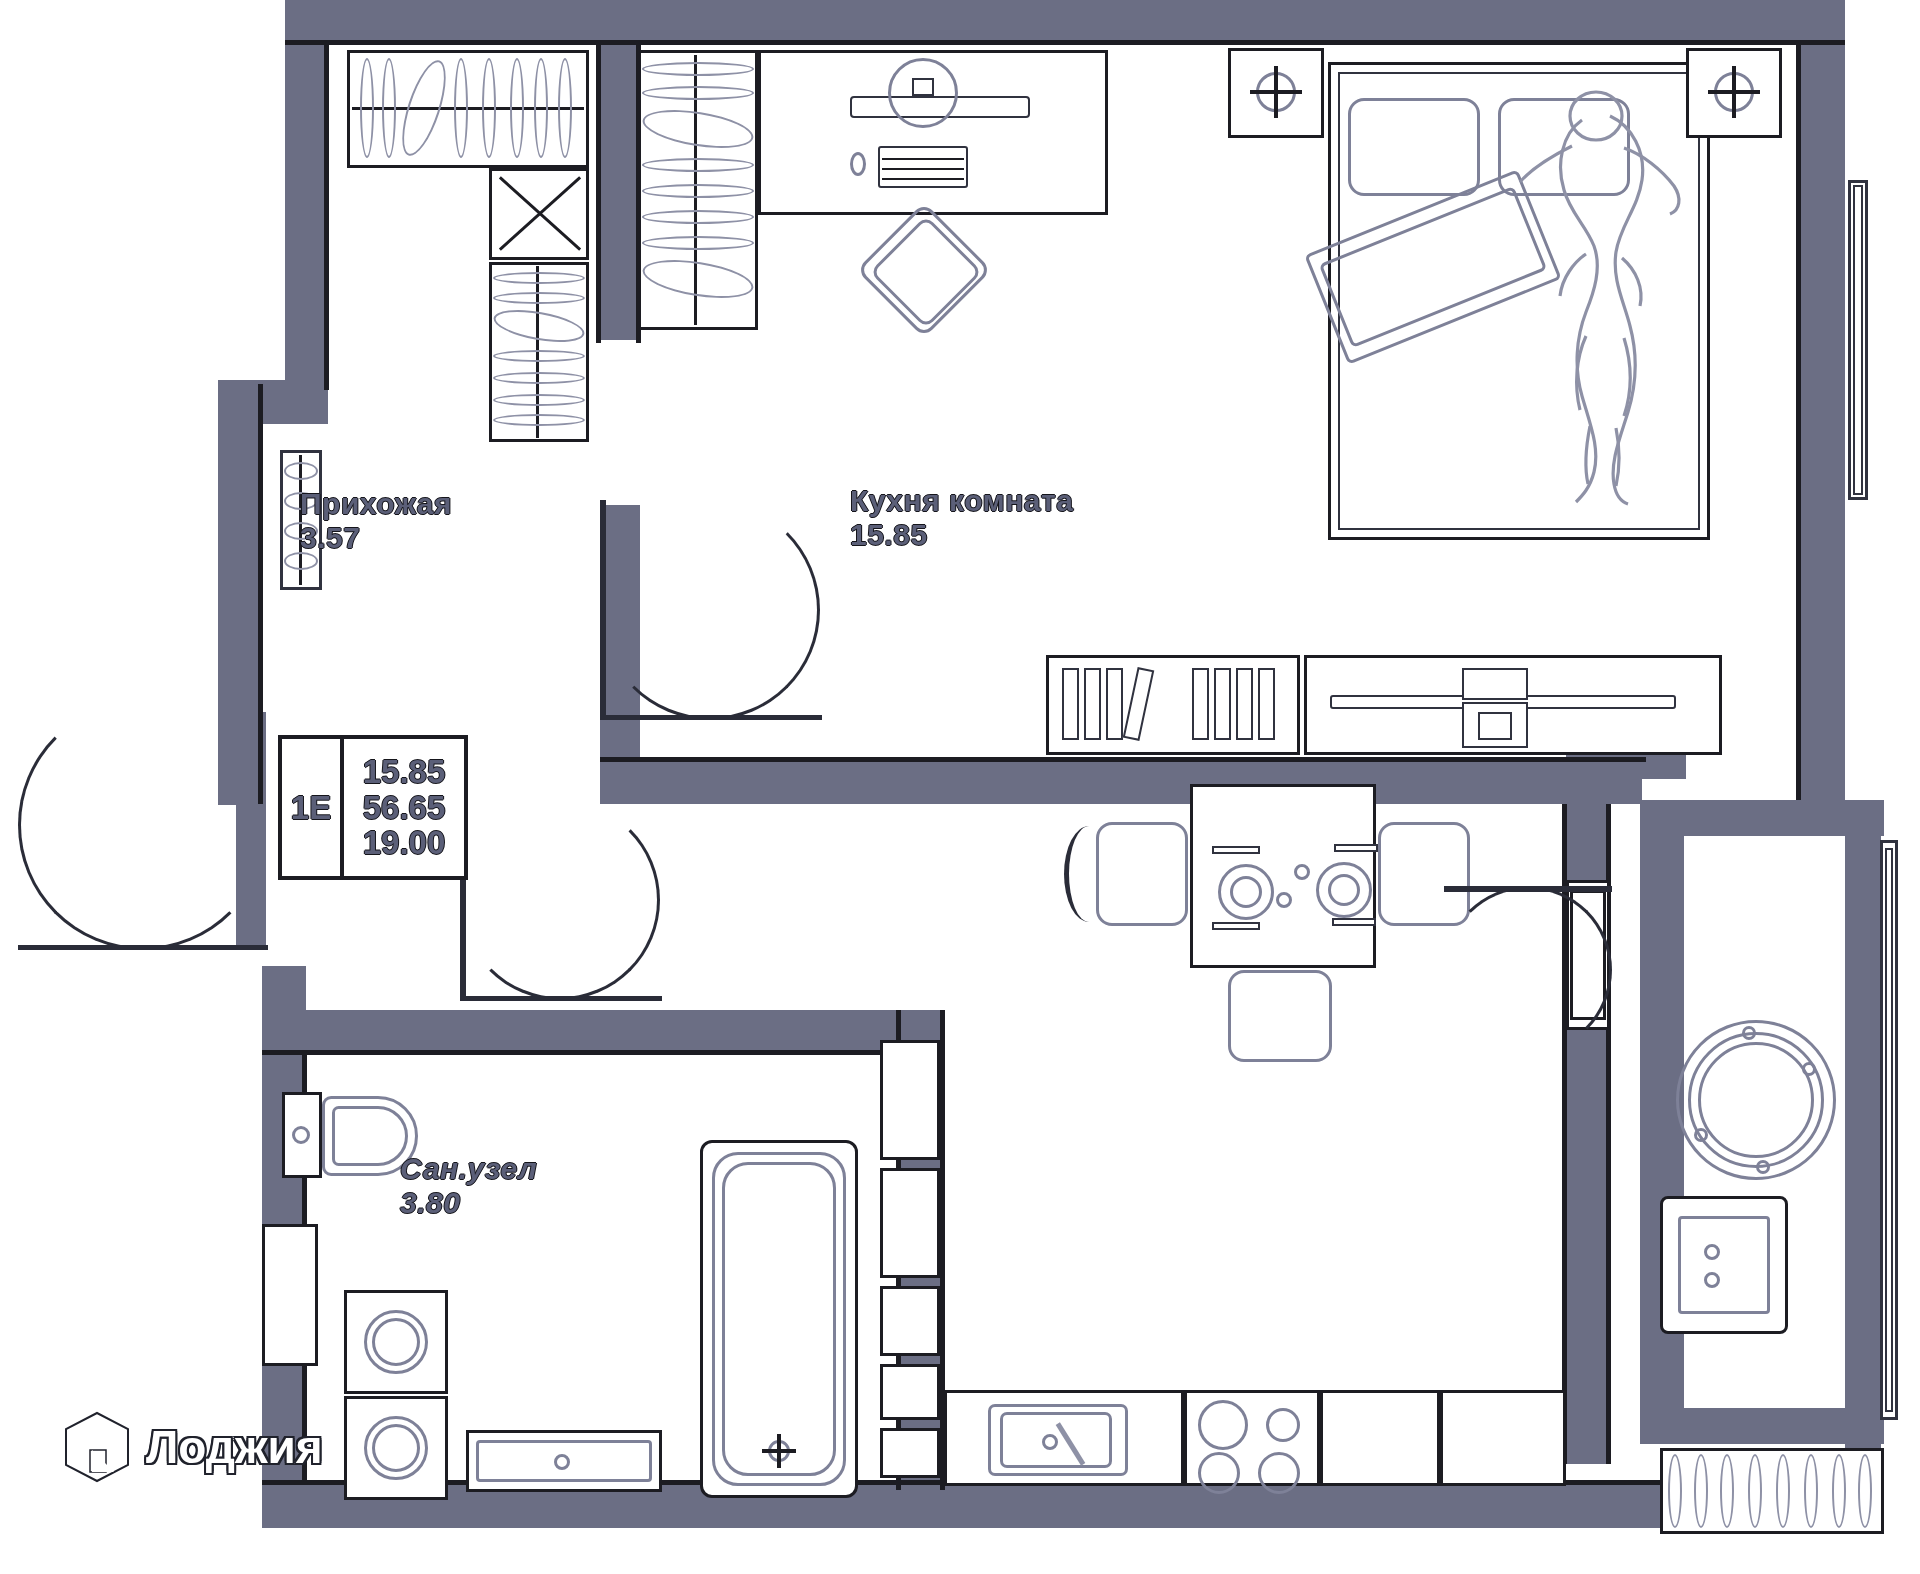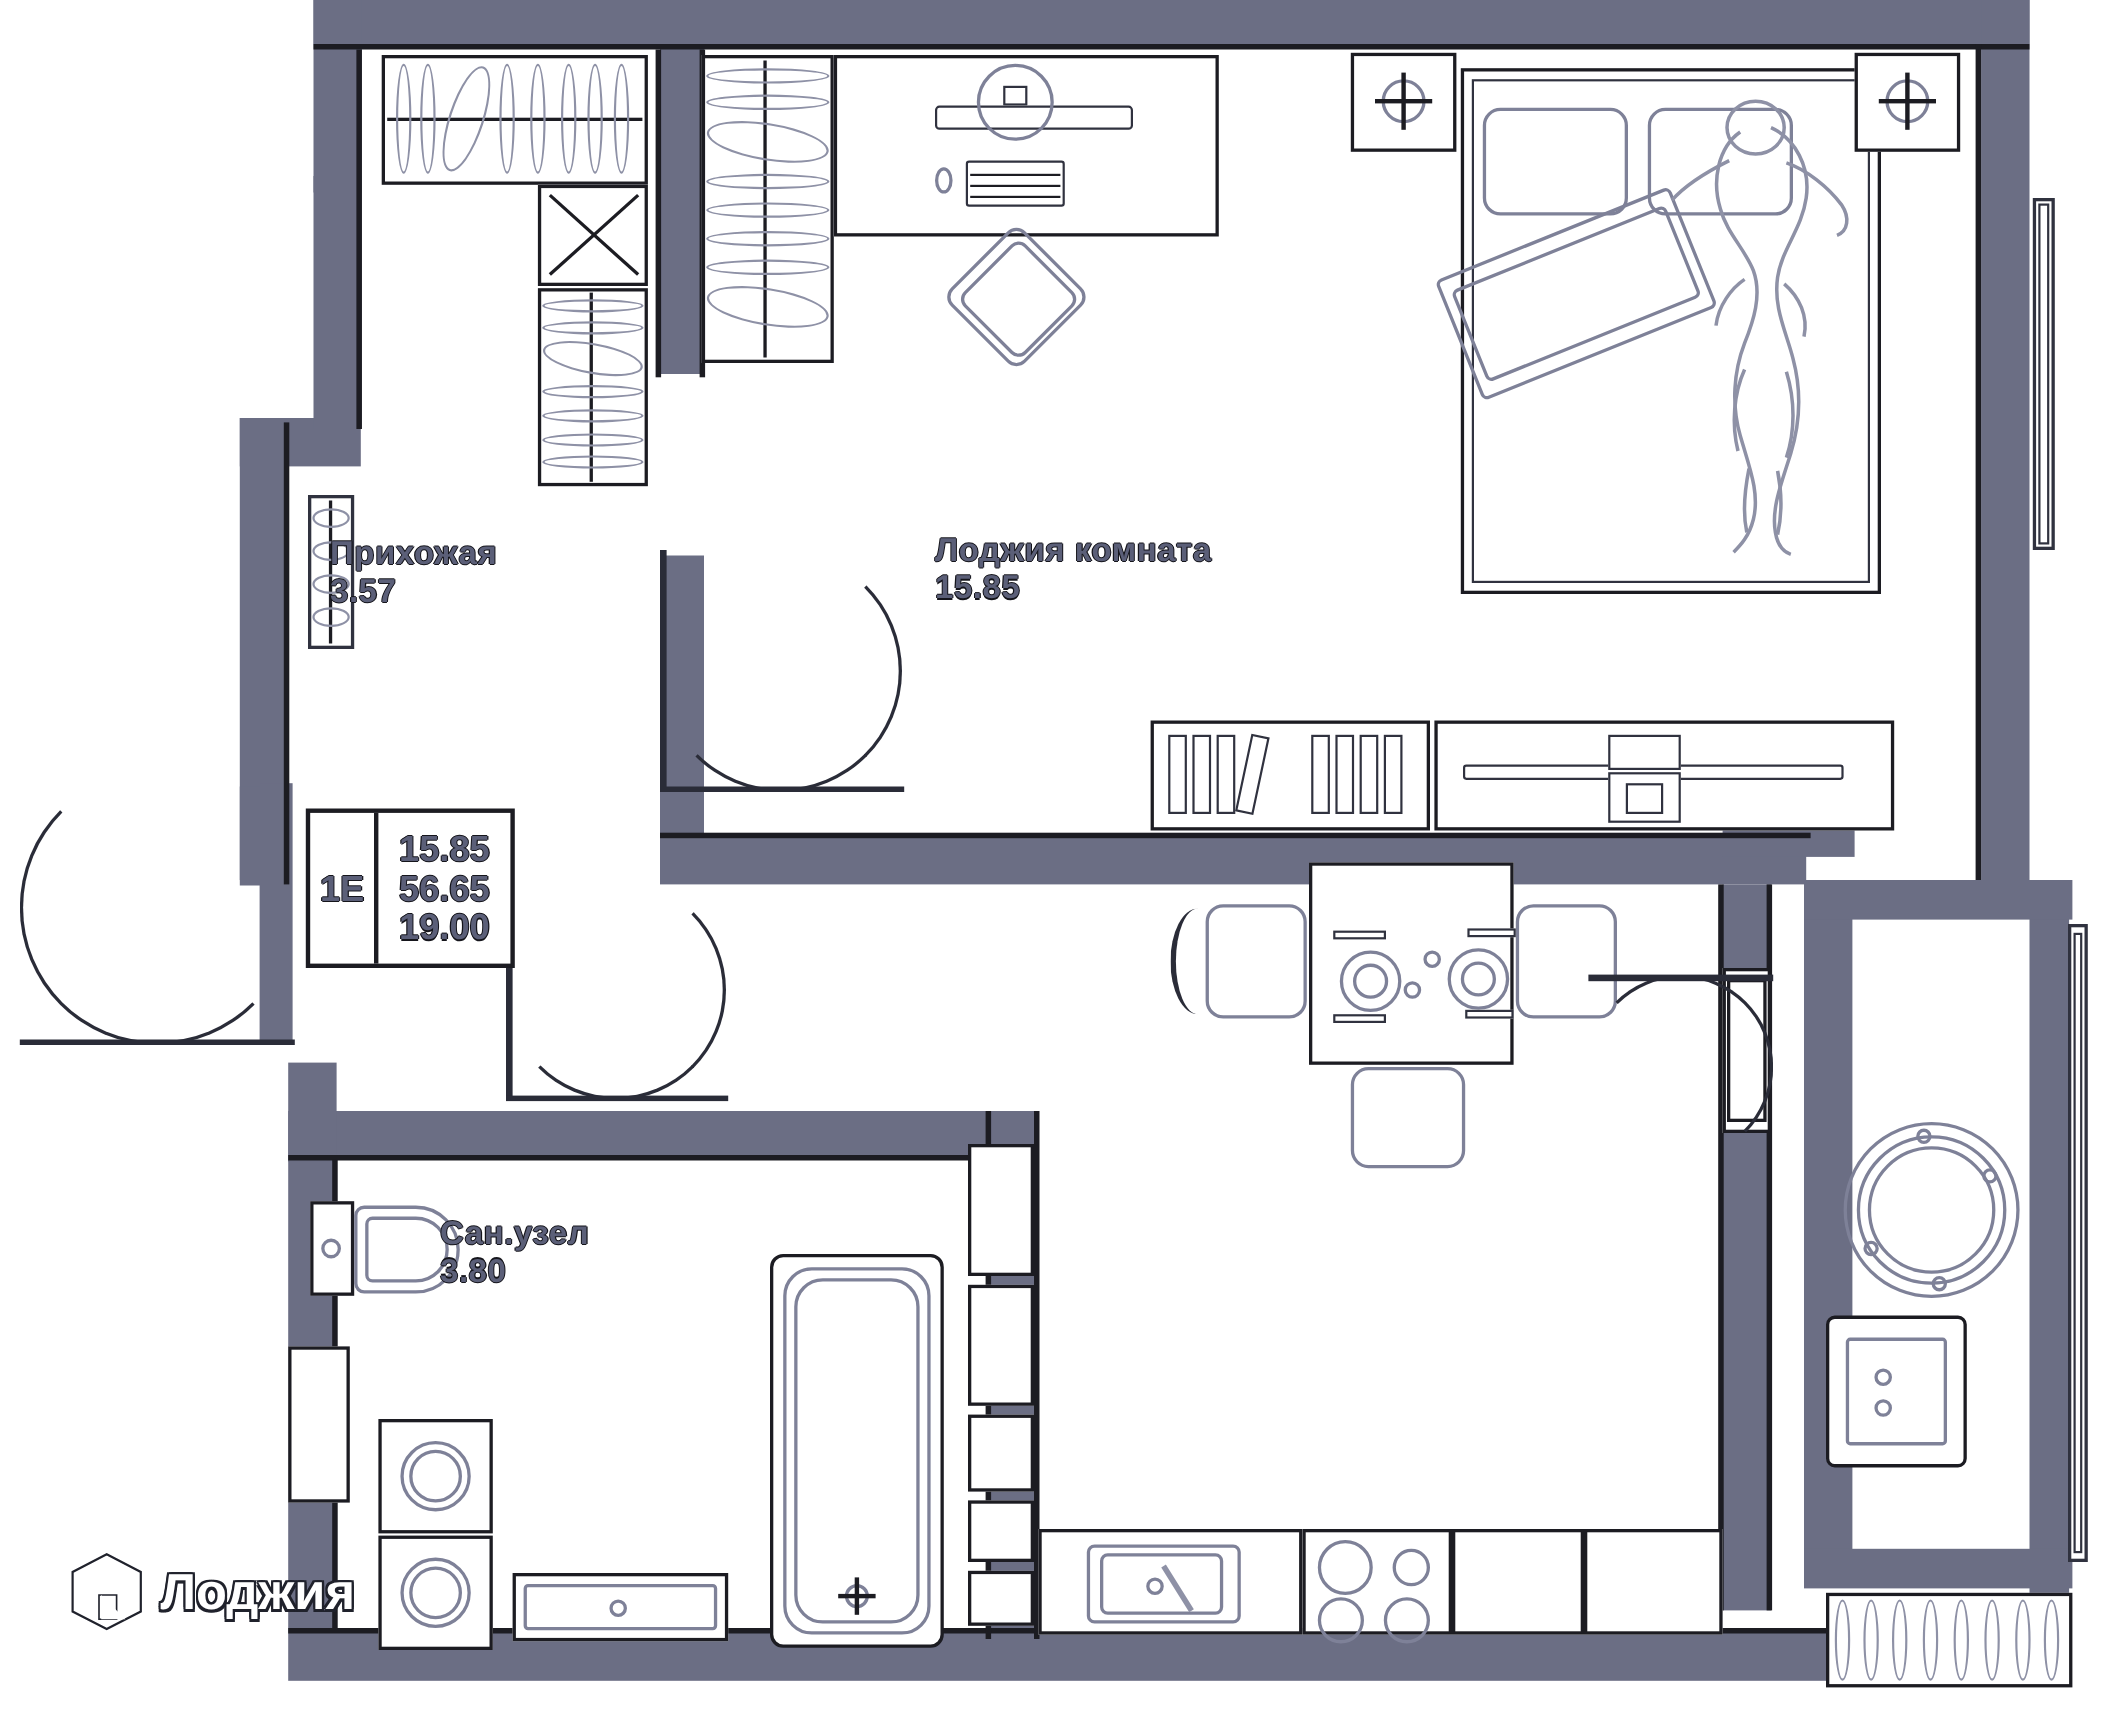--- a/index.html
+++ b/index.html
@@ -407,25 +407,25 @@
 
   <div class="swing" style="left:1444px;top:886px;width:168px;height:168px;border-color:#2a2c38;border-left-color:transparent;border-bottom-color:transparent;"></div>
   <div class="leaf" style="left:1444px;top:886px;width:168px;height:6px;"></div>
 
   <div class="lbl" style="left:300px;top:487px;width:260px;">
     <span class="nm">Прихожая</span>
     <span class="ar">3.57</span>
   </div>
 
   <div class="lbl" style="left:850px;top:484px;width:420px;">
-    <span class="nm">Лоджия комната</span>
+    <span class="nm">Кухня комната</span>
     <span class="ar">15.85</span>
   </div>
 
-  <div class="lbl" style="left:400px;top:1105px;width:280px;">
+  <div class="lbl" style="left:400px;top:1152px;width:280px;font-style:italic;">
     <span class="nm">Сан.узел</span>
     <span class="ar">3.80</span>
   </div>
 
 
 
   <div id="stats">
     <div class="cell-l">1Е</div>
     <div class="cell-r">
       <span>15.85</span>

